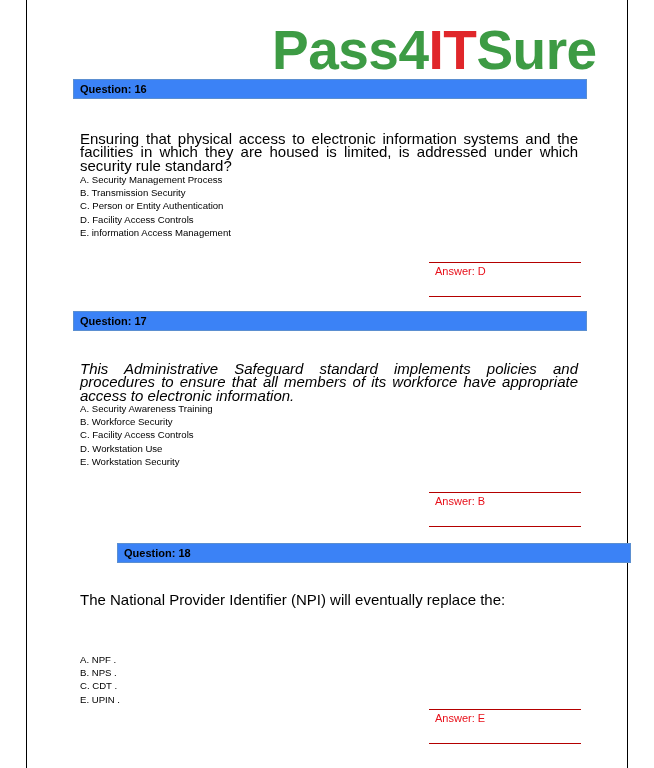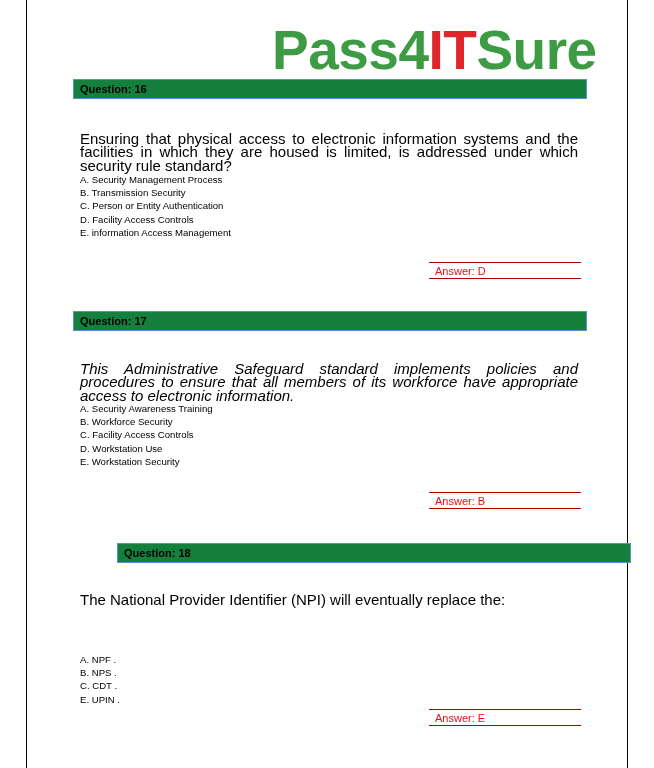--- a/index.html
+++ b/index.html
@@ -43,21 +43,21 @@
       white-space: nowrap;
     }
     .logo .green { color: #3d9b44; }
     .logo .red { color: #e0262a; }
 
     .q-header {
       position: absolute;
       left: 73px;
       width: 506px;
       height: 18px;
-      background: #15803d;
+      background: #3b82f6;
       border: 1px solid #5b8fd1;
       font-weight: bold;
       font-size: 11px;
       line-height: 18px;
       padding-left: 6px;
       box-sizing: content-box;
     }
     .q-body {
       position: absolute;
       left: 80px;
@@ -72,21 +72,21 @@
       left: 80px;
       width: 400px;
       font-size: 9.6px;
       line-height: 13.2px;
     }
     .options div { white-space: nowrap; }
     .answer {
       position: absolute;
       left: 429px;
       width: 152px;
-      height: 17px;
+      height: 35px;
       border-top: 1px solid #b40000;
       border-bottom: 1px solid #b40000;
       color: #e8101a;
       font-size: 11px;
       line-height: 17px;
       padding-left: 6px;
       box-sizing: border-box;
     }
   </style>
 </head>

